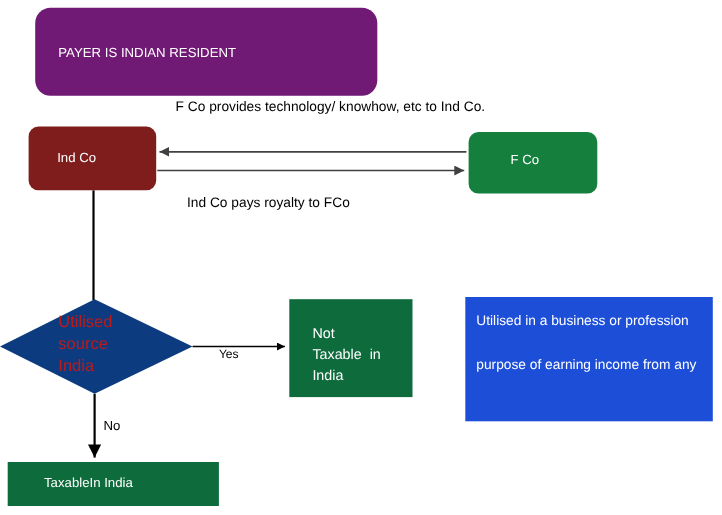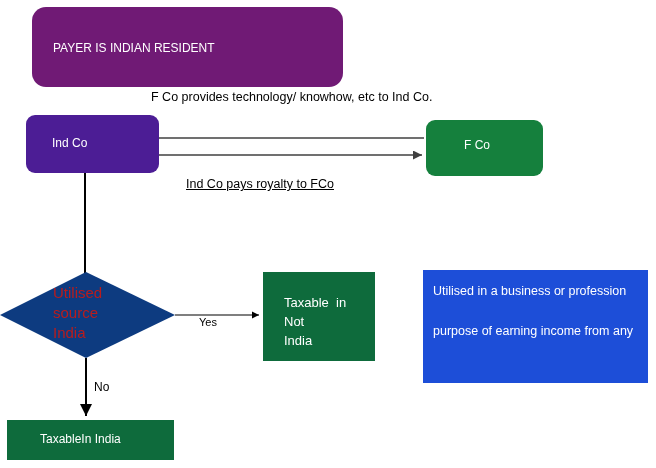--- a/index.html
+++ b/index.html
@@ -1,34 +1,34 @@
 <!DOCTYPE html>
 <html><head>
 <meta charset="utf-8">
 <style>
   html, body { margin: 0; padding: 0; background: #ffffff; }
   body { width: 656px; height: 468px; position: relative; overflow: hidden;
          font-family: "Liberation Sans", sans-serif; }
   .box { position: absolute; box-sizing: border-box; color: #fff; }
   #payer { left: 32px; top: 7px; width: 311px; height: 80px; background: #701a75;
            border-radius: 14px; font-size: 12px; padding: 34px 0 0 21px; }
-  #indco { left: 26px; top: 115px; width: 133px; height: 58px; background: #4c1d95;
+  #indco { left: 26px; top: 115px; width: 116px; height: 58px; background: #7f1d1d;
            border-radius: 9px; font-size: 12px; padding: 21px 0 0 26px; }
   #fco { left: 426px; top: 120px; width: 117px; height: 56px; background: #15803d;
          border-radius: 9px; font-size: 12px; padding: 18px 0 0 38px; }
   #nottax { left: 263px; top: 272px; width: 112px; height: 89px; background: #0e6b3c;
             font-size: 13px; padding: 21px 0 0 21px; line-height: 19px; }
-  #taxin { left: 7px; top: 420px; width: 167px; height: 40px; background: #0e6b3c;
+  #taxin { left: 7px; top: 420px; width: 192px; height: 40px; background: #0e6b3c;
            font-size: 12px; padding: 12px 0 0 33px; }
   #info { left: 423px; top: 270px; width: 225px; height: 113px; background: #1d4ed8;
           font-size: 12.5px; padding: 12px 0 0 10px; line-height: 18px; }
   #info .gap { margin-top: 22px; }
-  .lbl { position: absolute; font-size: 12.5px; color: #000; }
+  .lbl { position: absolute; font-size: 12.5px; color: #000; text-align: right; }
   #lbl-tech { left: 151px; top: 88px; width: 290px; line-height: 19px; }
-  #lbl-roy { left: 186px; top: 177px; text-decoration: underline; }
+  #lbl-roy { left: 170px; top: 177px; }
   #lbl-yes { left: 199px; top: 316px; font-size: 11px; }
   #lbl-no { left: 94px; top: 361px; font-size: 12px; margin-top: 19px; }
   #diamond-text { position: absolute; left: 53px; top: 283px; color: #b91c1c;
                   font-size: 15px; line-height: 20px; }
   svg { position: absolute; left: 0; top: 0; }
 </style>
 </head>
 <body>
 
 <svg width="656" height="468">
@@ -57,22 +57,22 @@
 <div id="lbl-yes" class="lbl">Yes</div>
 <div id="lbl-no" class="lbl">No</div>
 
 <div id="diamond-text">
   <div>Utilised</div>
   <div>source</div>
   <div>India</div>
 </div>
 
 <div id="nottax" class="box">
+  <div>Not</div>
   <div style="white-space:pre">Taxable  in</div>
-  <div>Not</div>
   <div>India</div>
 </div>
 
 <div id="taxin" class="box"><span>TaxableIn India</span></div>
 
 <div id="info" class="box">
   <div>Utilised in a business or profession</div>
   <div class="gap">purpose of earning income from any</div>
 </div>
 

